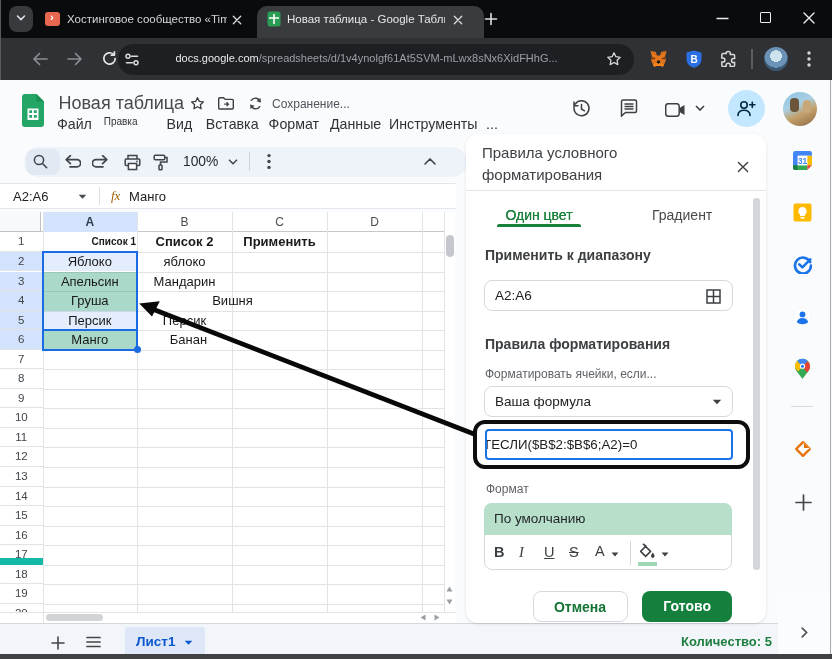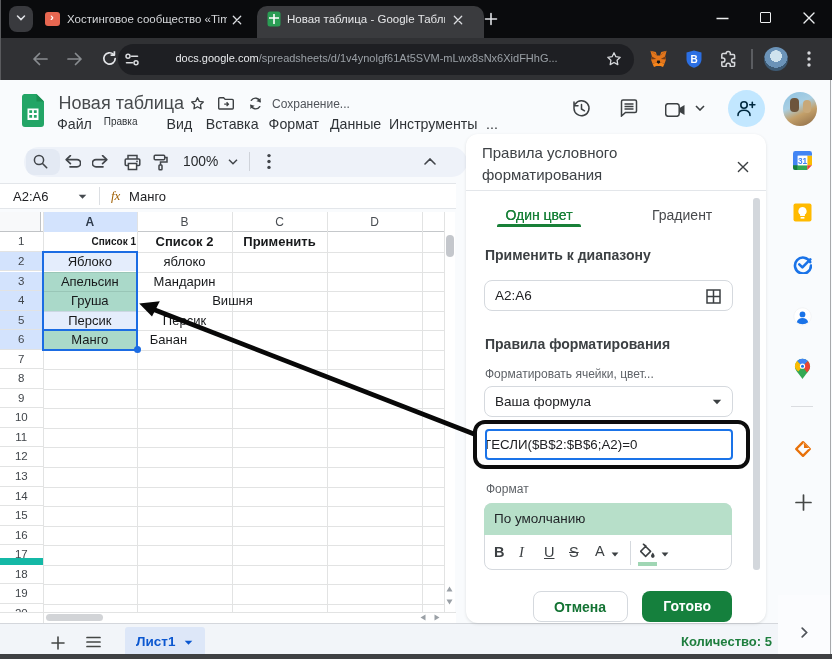--- a/index.html
+++ b/index.html
@@ -241,21 +241,21 @@
 <div class="abs" style="left:232px;top:20.90px;width:95px;height:19.55px;line-height:20.05px;text-align:center;font-size:13px;font-weight:bold;color:#17191b;">Применить</div>
 <div class="abs" style="left:42.6px;top:40.45px;width:94.4px;height:19.55px;line-height:20.05px;text-align:center;font-size:13px;font-weight:normal;color:#17191b;">Яблоко</div>
 <div class="abs" style="left:137px;top:40.45px;width:95px;height:19.55px;line-height:20.05px;text-align:center;font-size:13px;font-weight:normal;color:#17191b;">яблоко</div>
 <div class="abs" style="left:42.6px;top:60.00px;width:94.4px;height:19.55px;line-height:20.05px;text-align:center;font-size:13px;font-weight:normal;color:#17191b;">Апельсин</div>
 <div class="abs" style="left:137px;top:60.00px;width:95px;height:19.55px;line-height:20.05px;text-align:center;font-size:13px;font-weight:normal;color:#17191b;">Мандарин</div>
 <div class="abs" style="left:42.6px;top:79.55px;width:94.4px;height:19.55px;line-height:20.05px;text-align:center;font-size:13px;font-weight:normal;color:#17191b;">Груша</div>
 <div class="abs" style="left:137px;top:79.55px;width:95px;height:19.55px;line-height:20.05px;text-align:center;font-size:13px;font-weight:normal;color:#17191b;margin-left:48px;">Вишня</div>
 <div class="abs" style="left:42.6px;top:99.10px;width:94.4px;height:19.55px;line-height:20.05px;text-align:center;font-size:13px;font-weight:normal;color:#17191b;">Персик</div>
 <div class="abs" style="left:137px;top:99.10px;width:95px;height:19.55px;line-height:20.05px;text-align:center;font-size:13px;font-weight:normal;color:#17191b;">Персик</div>
 <div class="abs" style="left:42.6px;top:118.65px;width:94.4px;height:19.55px;line-height:20.05px;text-align:center;font-size:13px;font-weight:normal;color:#17191b;">Манго</div>
-<div class="abs" style="left:121px;top:118.65px;width:95px;height:19.55px;line-height:20.05px;text-align:center;font-size:13px;font-weight:normal;color:#17191b;">Банан</div>
+<div class="abs" style="left:141px;top:118.65px;width:95px;height:19.55px;line-height:20.05px;text-align:center;font-size:13px;font-weight:normal;color:#17191b;">Банан</div>
 <div class="abs" style="left:43.6px;top:60.00px;width:93.4px;height:1px;background:rgba(40,70,60,0.13);"></div>
 <div class="abs" style="left:43.6px;top:79.55px;width:93.4px;height:1px;background:rgba(40,70,60,0.13);"></div>
 <div class="abs" style="left:43.6px;top:99.10px;width:93.4px;height:1px;background:rgba(40,70,60,0.13);"></div>
 <div class="abs" style="left:43.6px;top:118.65px;width:93.4px;height:1px;background:rgba(40,70,60,0.13);"></div>
 <div class="abs" style="left:41.6px;top:39.45px;width:96.4px;height:99.75px;border:2px solid #1b6ce3;"></div>
 <div class="abs" style="left:41.6px;top:117.65px;width:96.4px;height:21.55px;border:2px solid #1b6ce3;"></div>
 <div class="abs" style="left:133.5px;top:134.70px;width:7px;height:7px;border-radius:50%;background:#1b6ce3;"></div>
 </div>
 <div class="abs" style="left:443.6px;top:211.5px;width:11.8px;height:411.79999999999995px;background:#fff;border-left:1px solid #e2e3e3;"></div>
 <div class="abs" style="left:445.6px;top:235px;width:8px;height:22px;border-radius:4px;background:#c4c7cc;"></div>
@@ -301,21 +301,21 @@
 <div class="abs" style="left:497px;top:224px;width:84px;height:3px;background:#188038;border-radius:2px 2px 0 0;"></div>
 <div class="abs" style="left:652px;top:207px;width:60px;text-align:center;font-size:14px;color:#47494c;">Градиент</div>
 <div class="abs" style="left:753px;top:198px;width:6.5px;height:372px;border-radius:3px;background:#d3d7dc;"></div>
 <div class="abs" style="left:485px;top:247px;font-size:14px;font-weight:bold;color:#3c4043;">Применить к диапазону</div>
 <div class="abs" style="left:483.8px;top:280.4px;width:249px;height:31px;border:1px solid #d5d9de;border-radius:8px;background:#fff;"></div>
 <div class="abs" style="left:495px;top:288px;font-size:13.5px;color:#202124;">A2:A6</div>
 <svg class="abs" style="left:706px;top:288.5px" width="15" height="15" viewBox="0 0 15 15">
     <path d="M1 1 L14 1 L14 14 L1 14 Z M1 7.5 L14 7.5 M7.5 1 L7.5 14" fill="none" stroke="#3c4043" stroke-width="1.5"></path>
   </svg>
 <div class="abs" style="left:485px;top:336px;font-size:14px;font-weight:bold;color:#3c4043;">Правила форматирования</div>
-<div class="abs" style="left:485px;top:366.5px;font-size:12px;color:#5f6368;">Форматировать ячейки, цвет...</div>
+<div class="abs" style="left:485px;top:366.5px;font-size:12px;color:#5f6368;">Форматировать ячейки, если...</div>
 <div class="abs" style="left:483.8px;top:386px;width:249px;height:31px;border:1px solid #d5d9de;border-radius:8px;background:#fff;"></div>
 <div class="abs" style="left:495px;top:393.5px;font-size:13.5px;color:#202124;">Ваша формула</div>
 <svg class="abs" style="left:712px;top:398.5px" width="10" height="6" viewBox="0 0 10 6">
     <path d="M0.8 0.8 L5 5.2 L9.2 0.8" fill="#3c4043"></path>
   </svg>
 <div class="abs" style="left:473.4px;top:420.2px;width:277px;height:49px;background:#fff;border:4.5px solid #0d0d0d;border-radius:12px;"></div>
 <div class="abs" style="left:484.6px;top:429.1px;width:248px;height:31.3px;border:2px solid #1a73e8;border-radius:4px;background:#fff;overflow:hidden;">
     <div style="position:absolute;left:-3.5px;top:0;width:260px;height:27.3px;line-height:27.3px;font-size:13.3px;color:#202124;white-space:nowrap;">ТЕСЛИ($B$2:$B$6;A2)=0</div>
   </div>
 <div class="abs" style="left:486px;top:482px;font-size:12px;color:#5f6368;">Формат</div>

